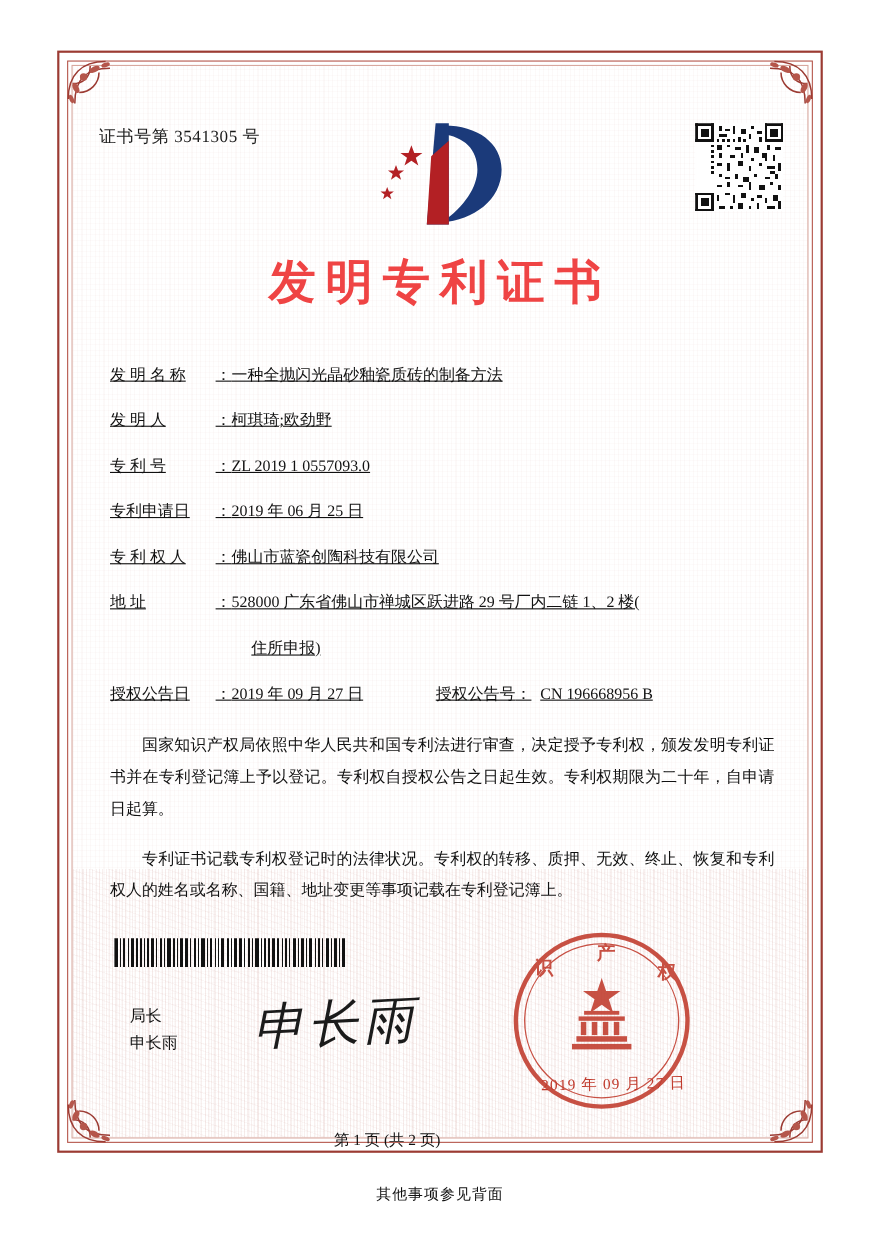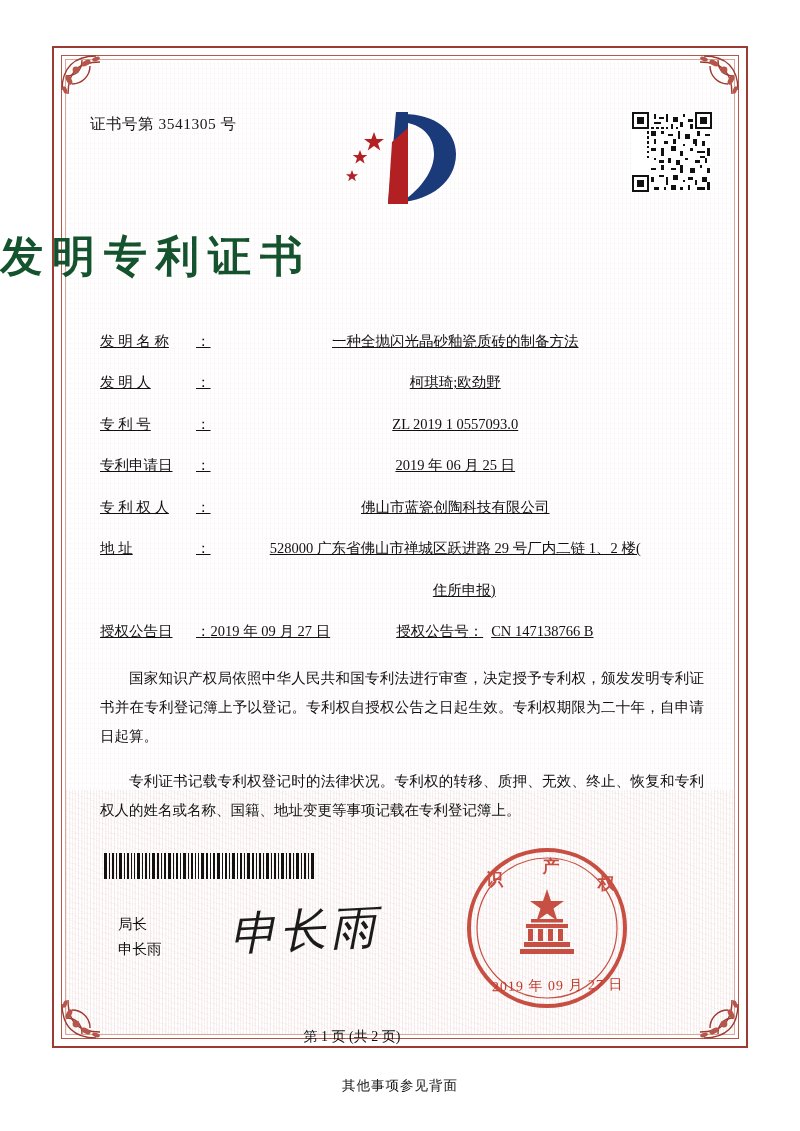--- a/index.html
+++ b/index.html
@@ -108,25 +108,25 @@
     width: 80px;
     height: 80px;
   }
 
   
   .title {
     position: absolute;
     left: 0;
     top: 228px;
     width: 800px;
-    text-align: left;
+    text-align: center;
     font-size: 43px;
     font-weight: bold;
     letter-spacing: 9px;
-    color: #14532d;
+    color: #ef4444;
     font-family: "Liberation Serif", "DejaVu Serif", serif;
   }
 
   
   .fields {
     position: absolute;
     left: 100px;
     top: 330px;
     width: 600px;
     font-size: 14.5px;
@@ -145,21 +145,20 @@
     justify-content: space-between;
     white-space: nowrap;
   }
   .flabel.nospread { display: block; }
   .fcolon {
     flex: 0 0 10px;
     text-align: left;
   }
   .fvalue {
     flex: 1 1 auto;
-    text-align: center;
   }
   .fvalue .second-line {
     display: block;
     margin-top: 19px;
     padding-left: 18px;
   }
   .frow.two-col .fvalue { display: flex; }
   .frow.two-col .sub-label {
     margin-left: 66px;
     white-space: nowrap;
@@ -494,21 +493,21 @@
       </span>
     </div>
 
     <div class="frow two-col">
       <span class="flabel nospread">授权公告日</span>
       <span class="fcolon">：</span>
       <span class="fvalue">
         <span>2019 年 09 月 27 日</span>
         <span class="sub-label">授权公告号</span>
         <span>：</span>
-        <span class="sub-value">CN 147138766 B</span>
+        <span class="sub-value">CN 196668956 B</span>
       </span>
     </div>
 
   </div>
 
   <div class="paras">
     <p class="para">国家知识产权局依照中华人民共和国专利法进行审查，决定授予专利权，颁发发明专利证书并在专利登记簿上予以登记。专利权自授权公告之日起生效。专利权期限为二十年，自申请日起算。</p>
     <p class="para">专利证书记载专利权登记时的法律状况。专利权的转移、质押、无效、终止、恢复和专利权人的姓名或名称、国籍、地址变更等事项记载在专利登记簿上。</p>
   </div>
 

